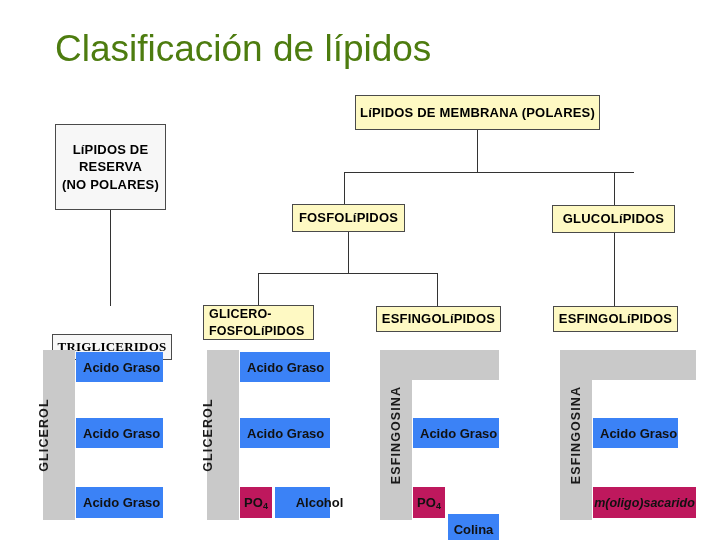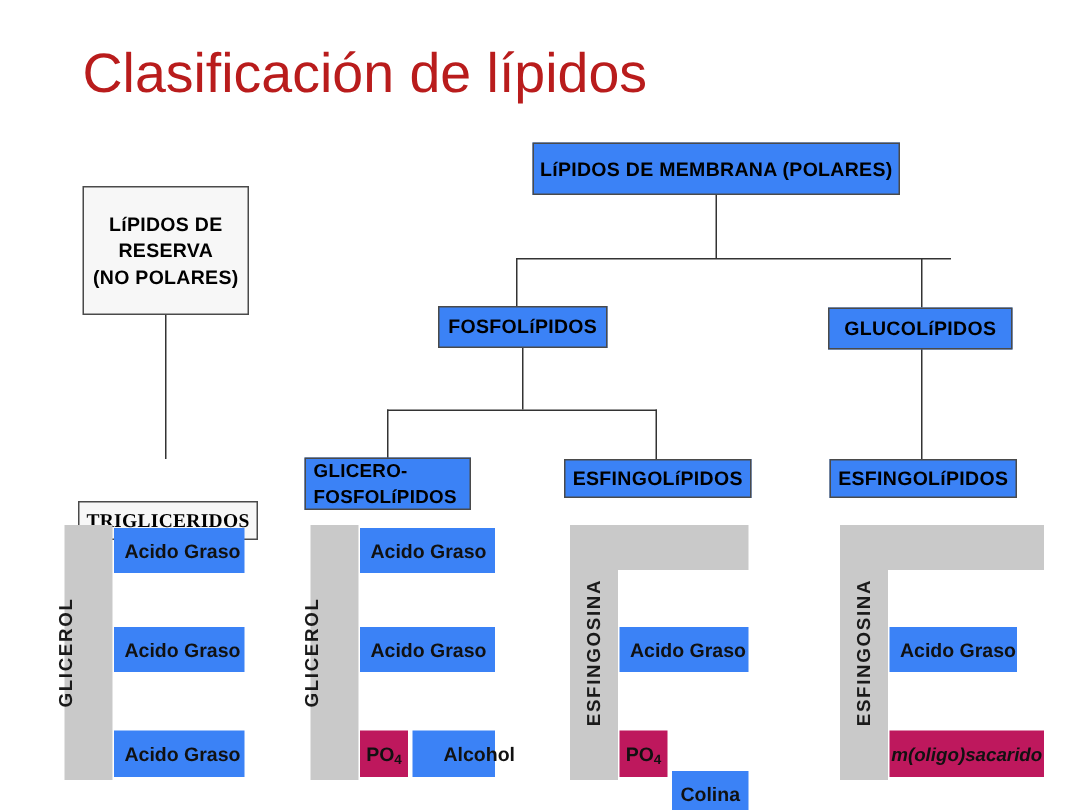--- a/index.html
+++ b/index.html
@@ -14,21 +14,21 @@
     height: 540px;
     background: #ffffff;
     font-family: "Liberation Sans", sans-serif;
     overflow: hidden;
   }
   #page-title {
     position: absolute;
     left: 55px;
     top: 28px;
     font-size: 37px;
-    color: #b91c1c;
+    color: #4d7c0f;
     letter-spacing: 0px;
     white-space: nowrap;
     font-weight: normal;
   }
 
   
   .node {
     position: absolute;
     box-sizing: border-box;
     display: flex;
@@ -40,21 +40,21 @@
     font-weight: bold;
     letter-spacing: 0.2px;
     line-height: 1.35;
   }
   .node.white {
     background: #f7f7f7;
     border: 1px solid #4a4a4a;
     margin-top: 28px;
   }
   .node.gray {
-    background: #3b82f6;
+    background: #fef9c3;
     border: 1px solid #4a4a4a;
   }
 
   
   .vline {
     position: absolute;
     width: 1px;
     background: #333333;
   }
   .hline {

